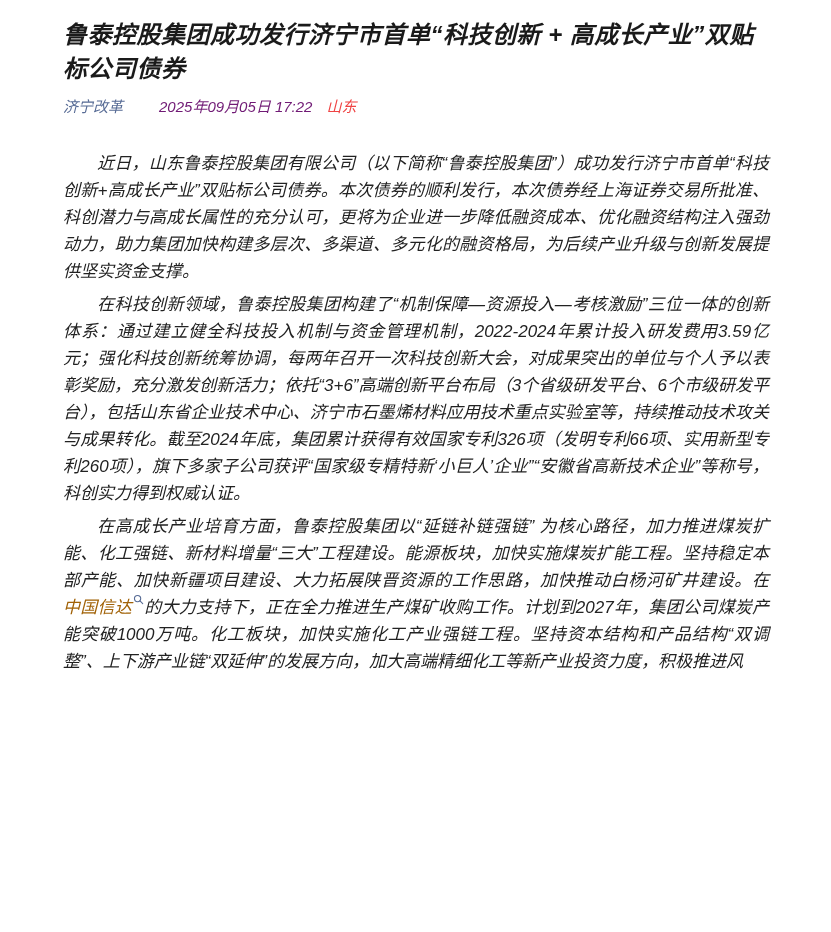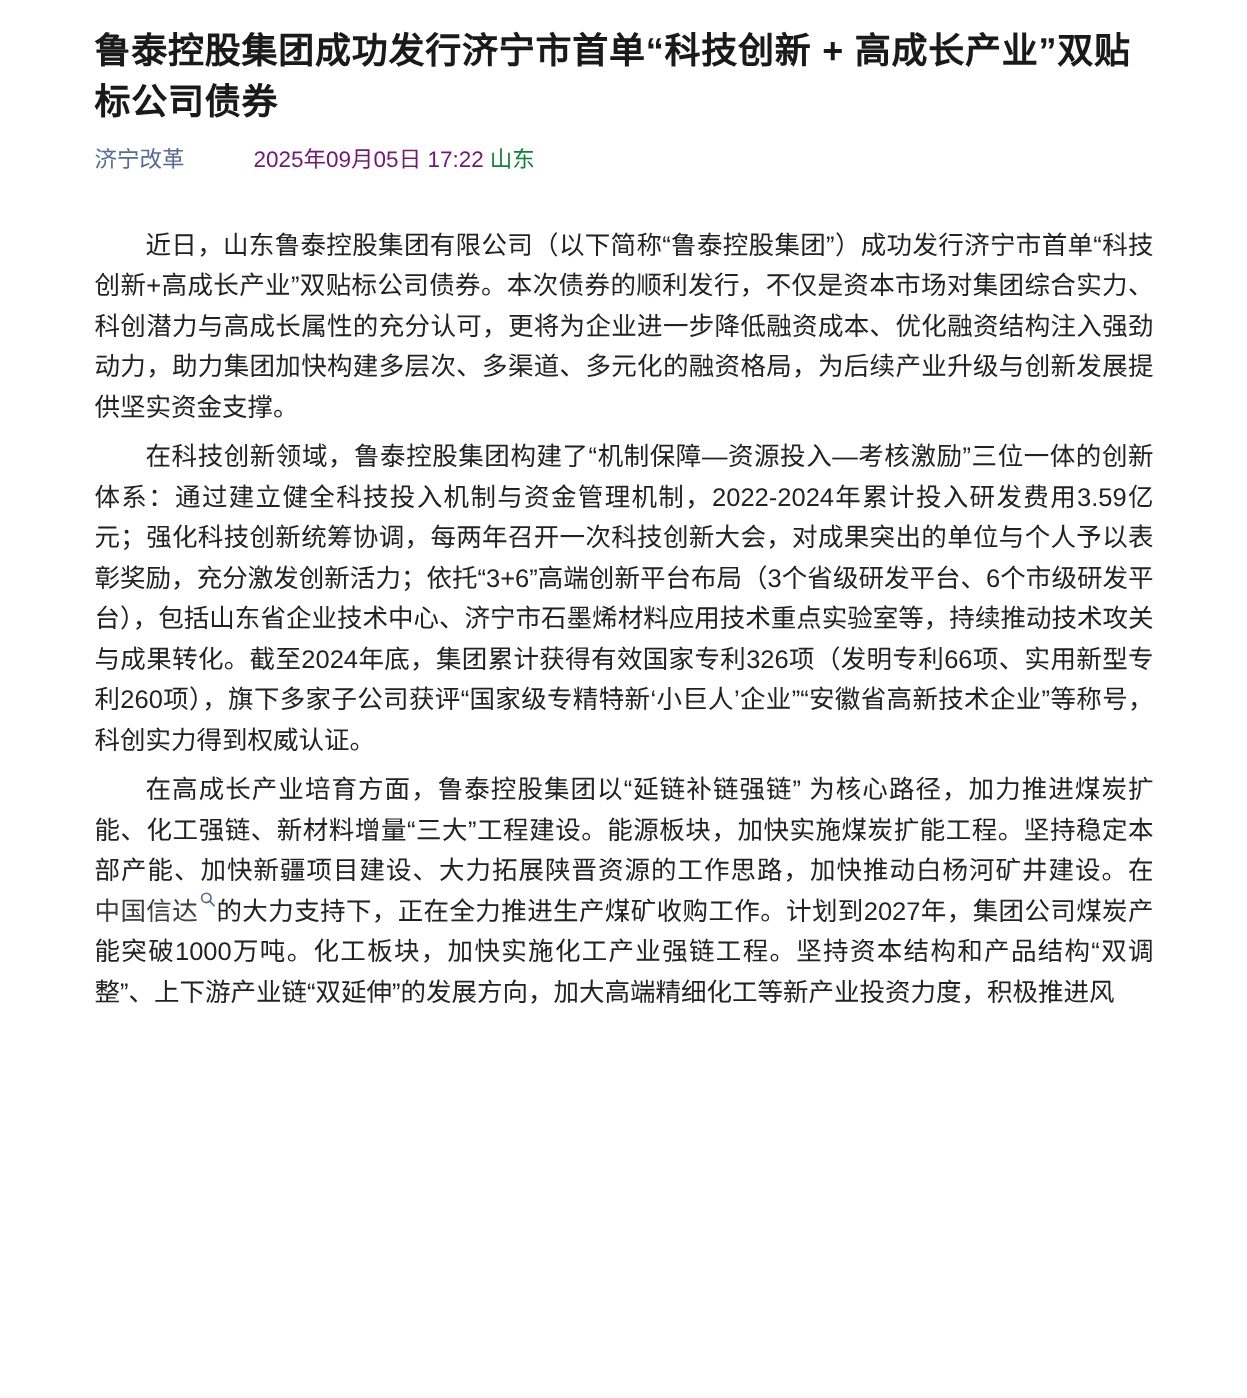--- a/index.html
+++ b/index.html
@@ -8,62 +8,63 @@
     font-family: "Liberation Sans", "DejaVu Sans", sans-serif;
   }
   body {
     width: 831px;
     height: 932px;
     overflow: hidden;
     position: relative;
   }
   .article {
     padding: 0 62px 0 63px;
+    font-style: italic;
   }
   .article-title {
     margin-top: 18px;
     font-size: 24px;
     font-weight: 700;
     line-height: 34px;
     color: #1a1a1a;
     letter-spacing: 0.5px;
   }
   .article-meta {
     margin-top: 11px;
     font-size: 15px;
     line-height: 20px;
     color: #9a9a9a;
   }
   .meta-source {
     color: #576b95;
-    margin-right: 17px;
+    margin-right: 7px;
     cursor: pointer;
   }
   .meta-datetime {
     color: #701a75;
     margin-left: 29px;
   }
   .meta-location {
-    color: #15803d;
-    margin-left: 4px;
+    color: #ef4444;
+    margin-left: 14px;
   }
   .article-content {
     margin-top: 33px;
     color: #222222;
     font-size: 17px;
     line-height: 27px;
     text-align: justify;
   }
   .article-content p {
     text-indent: 2em;
     margin: 0 0 6px 0;
     word-break: break-all;
   }
   .entity-link {
-    color: #404040;
+    color: #a16207;
     text-decoration: none;
     cursor: pointer;
     white-space: nowrap;
   }
   .entity-search-icon {
     display: inline-block;
     vertical-align: 8px;
     margin-left: 1px;
     width: 11px;
     height: 11px;
@@ -76,21 +77,21 @@
 <div class="article">
 
   <h1 class="article-title">鲁泰控股集团成功发行济宁市首单“科技创新 + 高成长产业”双贴标公司债券</h1>
 
   <div class="article-meta">
     <span class="meta-source">济宁改革</span><span class="meta-datetime">2025年09月05日 17:22</span><span class="meta-location">山东</span>
   </div>
 
   <div class="article-content">
 
-    <p>近日，山东鲁泰控股集团有限公司（以下简称“鲁泰控股集团”）成功发行济宁市首单“科技创新+高成长产业”双贴标公司债券。本次债券的顺利发行，不仅是资本市场对集团综合实力、科创潜力与高成长属性的充分认可，更将为企业进一步降低融资成本、优化融资结构注入强劲动力，助力集团加快构建多层次、多渠道、多元化的融资格局，为后续产业升级与创新发展提供坚实资金支撑。</p>
+    <p>近日，山东鲁泰控股集团有限公司（以下简称“鲁泰控股集团”）成功发行济宁市首单“科技创新+高成长产业”双贴标公司债券。本次债券的顺利发行，本次债券经上海证券交易所批准、科创潜力与高成长属性的充分认可，更将为企业进一步降低融资成本、优化融资结构注入强劲动力，助力集团加快构建多层次、多渠道、多元化的融资格局，为后续产业升级与创新发展提供坚实资金支撑。</p>
 
 
 
     <p>在科技创新领域，鲁泰控股集团构建了“机制保障—资源投入—考核激励”三位一体的创新体系：通过建立健全科技投入机制与资金管理机制，2022-2024年累计投入研发费用3.59亿元；强化科技创新统筹协调，每两年召开一次科技创新大会，对成果突出的单位与个人予以表彰奖励，充分激发创新活力；依托“3+6”高端创新平台布局（3个省级研发平台、6个市级研发平台），包括山东省企业技术中心、济宁市石墨烯材料应用技术重点实验室等，持续推动技术攻关与成果转化。截至2024年底，集团累计获得有效国家专利326项（发明专利66项、实用新型专利260项），旗下多家子公司获评“国家级专精特新‘小巨人’企业”“安徽省高新技术企业”等称号，科创实力得到权威认证。</p>
 
     <p><span>在高成长产业培育方面，鲁泰控股集团以“延链补链强链” 为核心路径，加力推进煤炭扩能、化工强链、新材料增量“三大”工程建设。能源板块，加快实施煤炭扩能工程。坚持稳定本部产能、加快新疆项目建设、大力拓展陕晋资源的工作思路，加快推动白杨河矿井建设。在</span><a class="entity-link"><span>中国信达</span><span class="entity-search-icon"><svg viewBox="0 0 12 12" width="11" height="11" xmlns="http://www.w3.org/2000/svg">
               <circle cx="5" cy="5" r="3.4" fill="none" stroke="#576b95" stroke-width="1.2"></circle>
               <line x1="7.6" y1="7.6" x2="10.6" y2="10.6" stroke="#576b95" stroke-width="1.2" stroke-linecap="round"></line>
             </svg></span></a><span>的大力支持下，正在全力推进生产煤矿收购工作。计划到2027年，集团公司煤炭产能突破1000万吨。化工板块，加快实施化工产业强链工程。坚持资本结构和产品结构“双调整”、上下游产业链“双延伸”的发展方向，加大高端精细化工等新产业投资力度，积极推进风</span></p>
 

